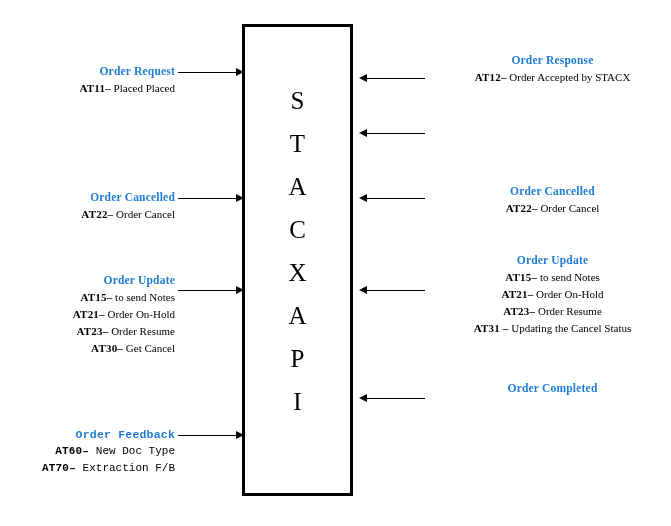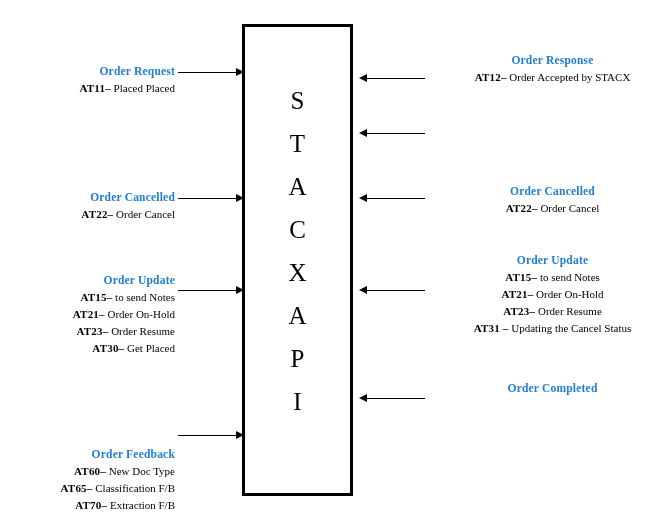--- a/index.html
+++ b/index.html
@@ -158,31 +158,28 @@
     <div class="item">
       <span class="code">AT15</span><span class="code">–</span>&nbsp;<span>to send Notes</span>
     </div>
     <div class="item">
       <span class="code">AT21</span><span class="code">–</span>&nbsp;<span>Order On-Hold</span>
     </div>
     <div class="item">
       <span class="code">AT23</span><span class="code">–</span>&nbsp;<span>Order Resume</span>
     </div>
     <div class="item">
-      <span class="code">AT30</span><span class="code">–</span>&nbsp;<span>Get Placed</span>
-    </div>
-  </div>
-
-  <div class="label-block left" style="left:0px; top:446px; width:175px;">
+      <span class="code">AT30</span><span class="code">–</span>&nbsp;<span>Get Cancel</span>
+    </div>
+  </div>
+
+  <div class="label-block left" style="left:0px; top:426px; width:175px;font-family:Liberation Mono, monospace;">
     <div class="block-title">Order Feedback</div>
     <div class="item">
       <span class="code">AT60</span><span class="code">–</span>&nbsp;<span>New Doc Type</span>
-    </div>
-    <div class="item">
-      <span class="code">AT65</span><span class="code">–</span>&nbsp;<span>Classification F/B</span>
     </div>
     <div class="item">
       <span class="code">AT70</span><span class="code">–</span>&nbsp;<span>Extraction F/B</span>
     </div>
   </div>
 
   <div class="label-block right" style="left:434px; top:52px; width:237px;">
     <div class="block-title">Order Response</div>
     <div class="item">
       <span class="code">AT12</span><span class="code">–</span>&nbsp;<span>Order Accepted by STACX</span>

